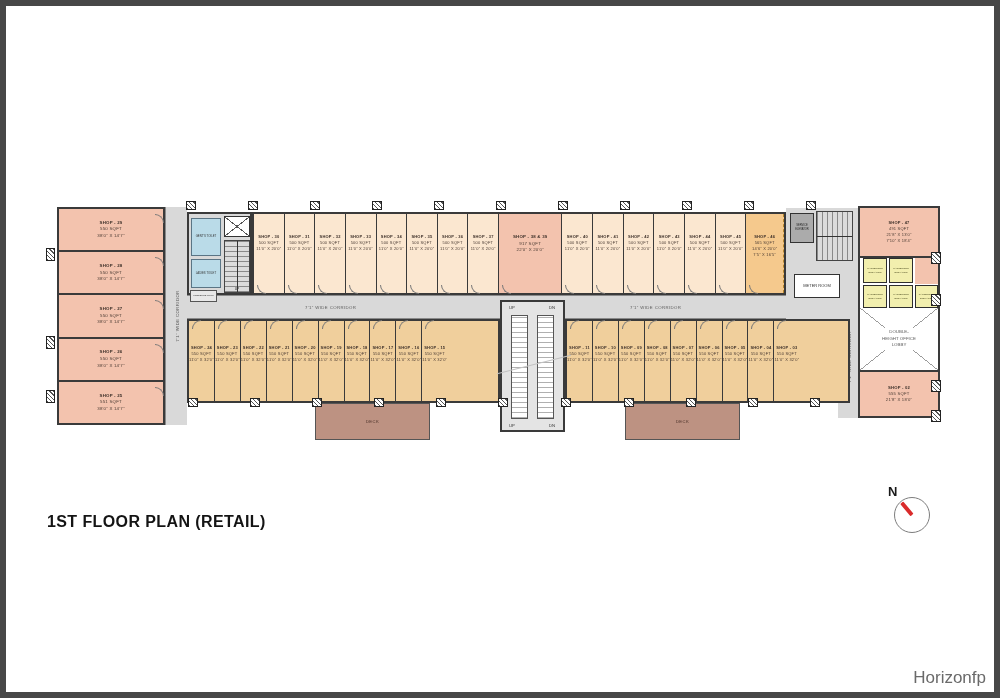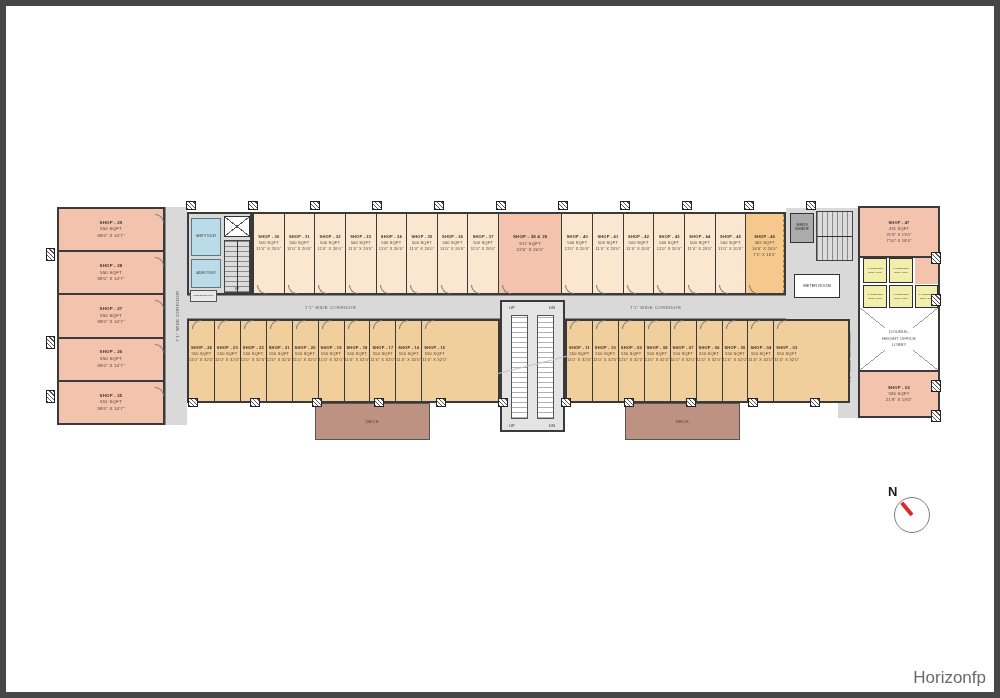--- a/index.html
+++ b/index.html
@@ -588,20 +588,21 @@
     </div>
   </div>
 
   <div class="deck" style="left:315px">
     <span>DECK</span>
   </div>
   <div class="deck" style="left:625px">
     <span>DECK</span>
   </div>
 
+  <div class="plan-title">1ST FLOOR PLAN (RETAIL)</div>
   <div class="watermark">Horizonfp</div>
   <div class="north">
     <span class="north-n">N</span>
     <div class="north-circle">
       <div class="north-needle"></div>
     </div>
   </div>
 <div class="col" style="left: 186px; top: 201px; width: 10px; height: 9px;"></div>
     <div class="col" style="left: 248px; top: 201px; width: 10px; height: 9px;"></div>
     <div class="col" style="left: 310px; top: 201px; width: 10px; height: 9px;"></div>

